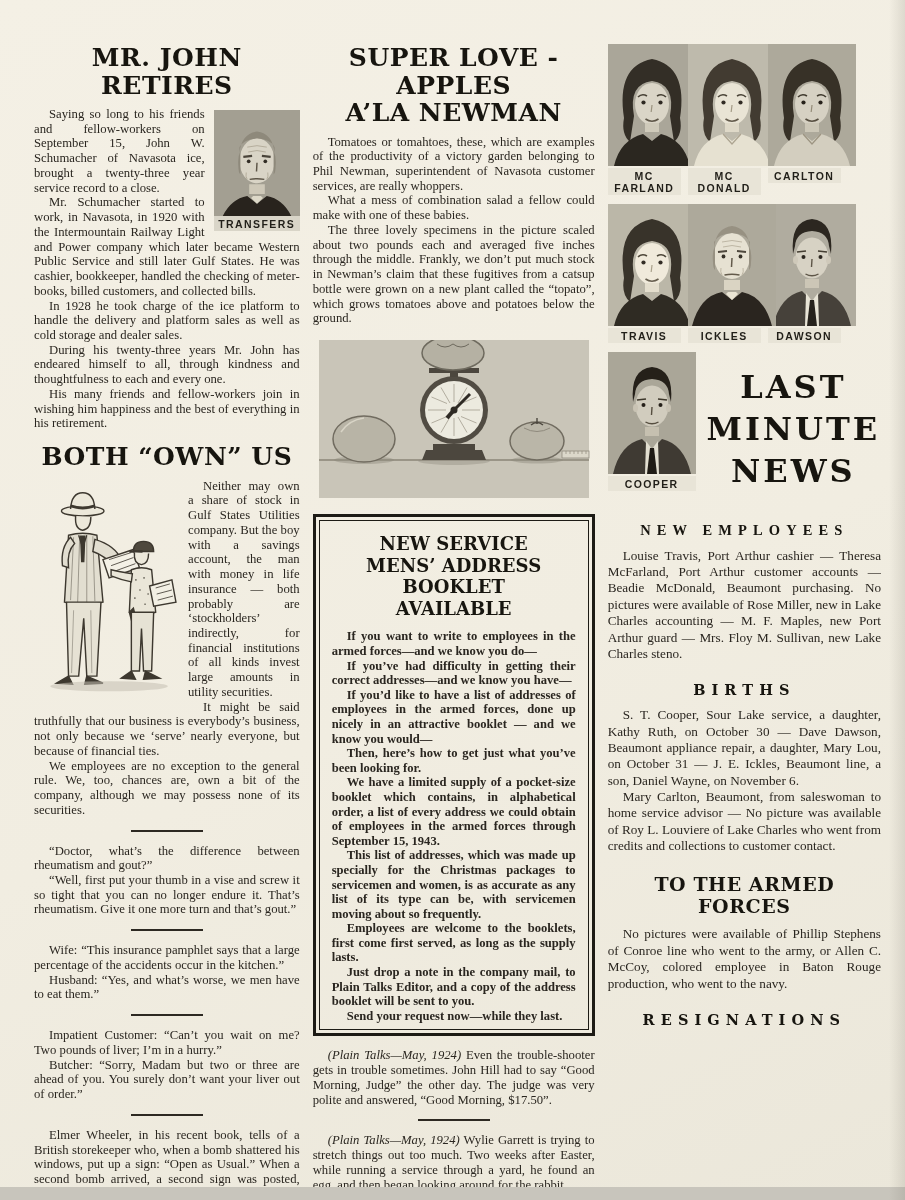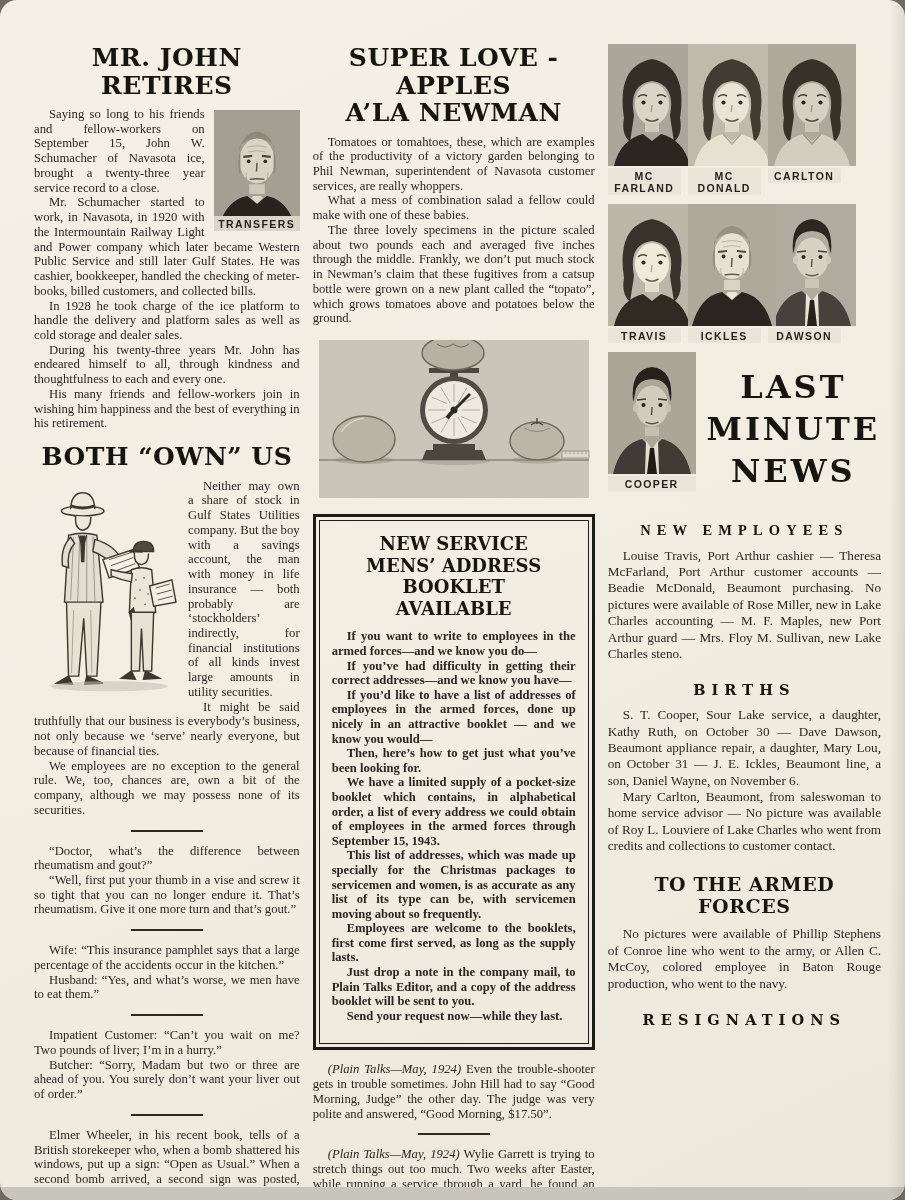--- a/index.html
+++ b/index.html
@@ -1,21 +1,20 @@
 <!DOCTYPE html>
 <html><head>
 <meta charset="utf-8">
 <style>
   html,body { margin:0; padding:0; background:#6e6a63; }
   .page {
     position:relative; width:905px; height:1200px; margin:0 auto;
     background:linear-gradient(155deg,#f4f0e5 0%,#f1ede1 55%,#ebe7da 100%);
     overflow:hidden; color:#2a2620;
     font-family:"Liberation Serif", serif;
-    border-radius:17px;
   }
   .page::after {
     content:""; position:absolute; top:0; right:0; width:16px; height:100%;
     background:linear-gradient(to left, rgba(110,105,95,.16), rgba(110,105,95,0));
     pointer-events:none;
   }
   .bottom-band { position:absolute; left:0; bottom:0; width:100%; height:13px; background:#c8c5bc; }
   .cols { display:flex; padding:44px 24px 0 34px; gap:13px; }
   .col-left  { width:276px; }
   .col-mid   { width:282px; }
@@ -48,21 +47,21 @@
     font-size:10.5px; letter-spacing:1.4px; padding:2px 0 1px;
   }
   .float-l { float:left; width:152px; margin:2px 8px 2px -6px; }
   .float-l svg { display:block; width:152px; height:218px; }
 
   
   .headline-2l span { display:block; }
   .photo-wide { margin:14px 0 16px; }
   .photo-wide svg { display:block; width:282px; height:158px; }
   .box-outer { border:3px solid #1d1b15; padding:3px; margin:2px 0 12px; background:inherit; }
-  .box-inner { border:1px solid #1d1b15; padding:10px 12px 20px; }
+  .box-inner { border:1px solid #1d1b15; padding:10px 12px 6px; }
   .box-inner h2 {
     font-family:"DejaVu Serif", serif; font-weight:700; color:#17150f;
     font-size:18px; line-height:1.2; text-align:center;
     width:205px; margin:2px auto 10px;
   }
   .box-inner p { font-size:12.6px;font-weight:bold; }
   .pt .lead { font-style:italic; }
 
   
   .pgrid { display:flex; flex-wrap:wrap; gap:9px 7px; }

